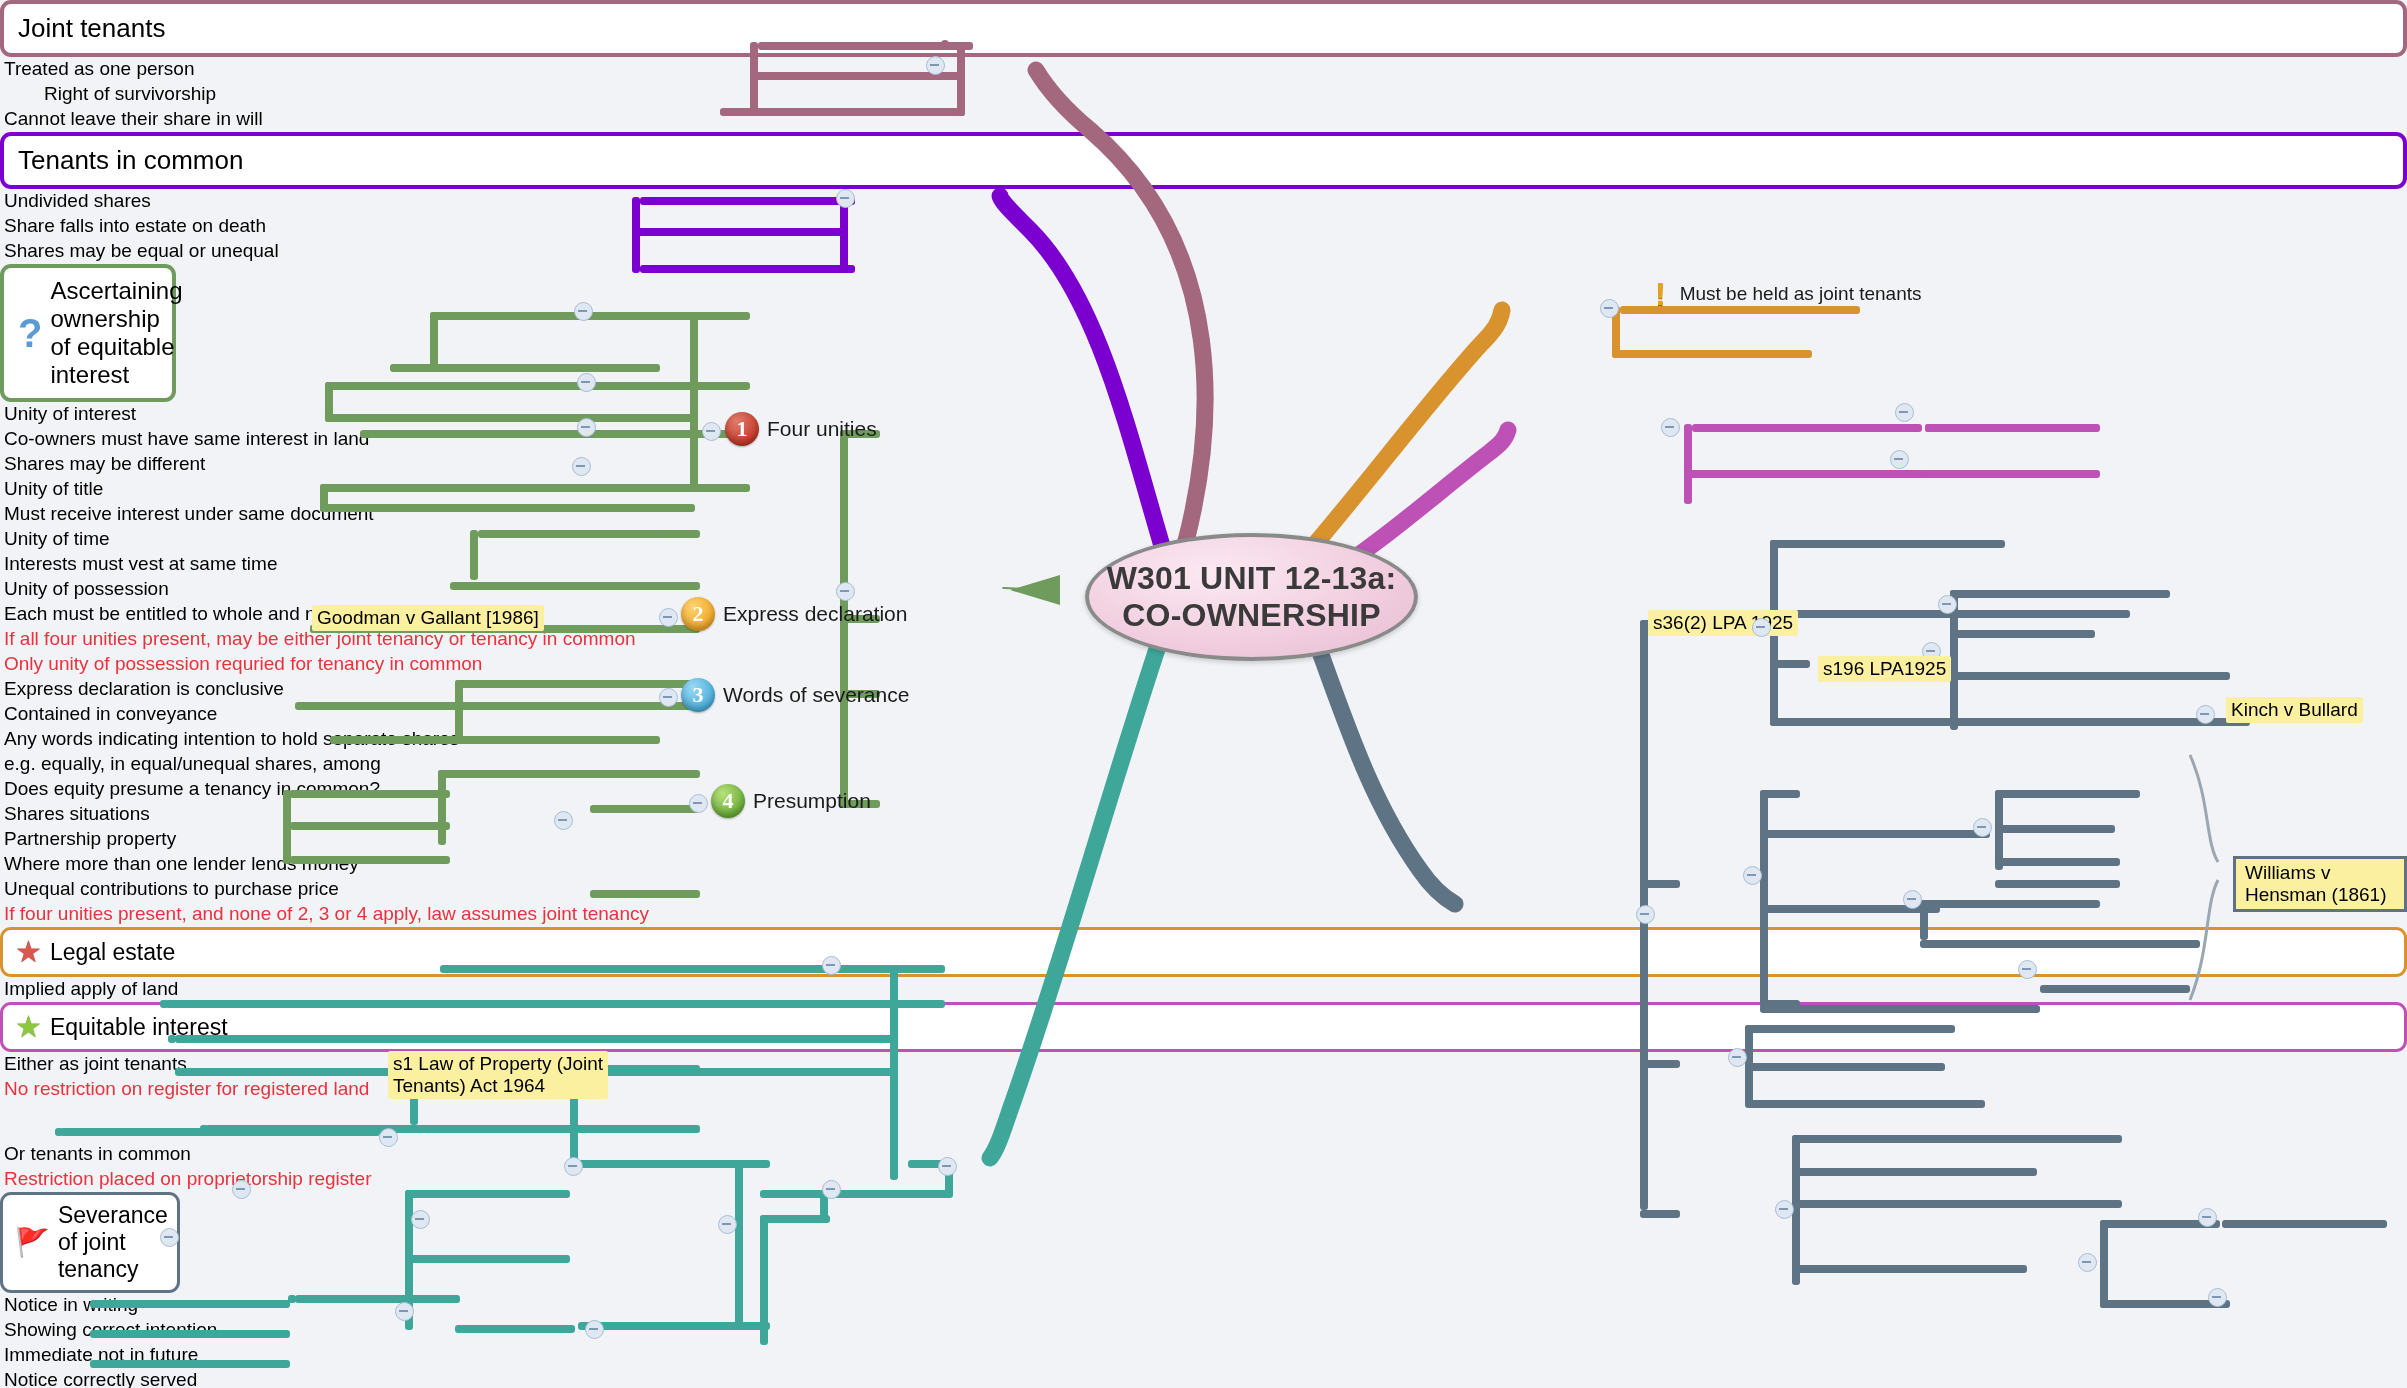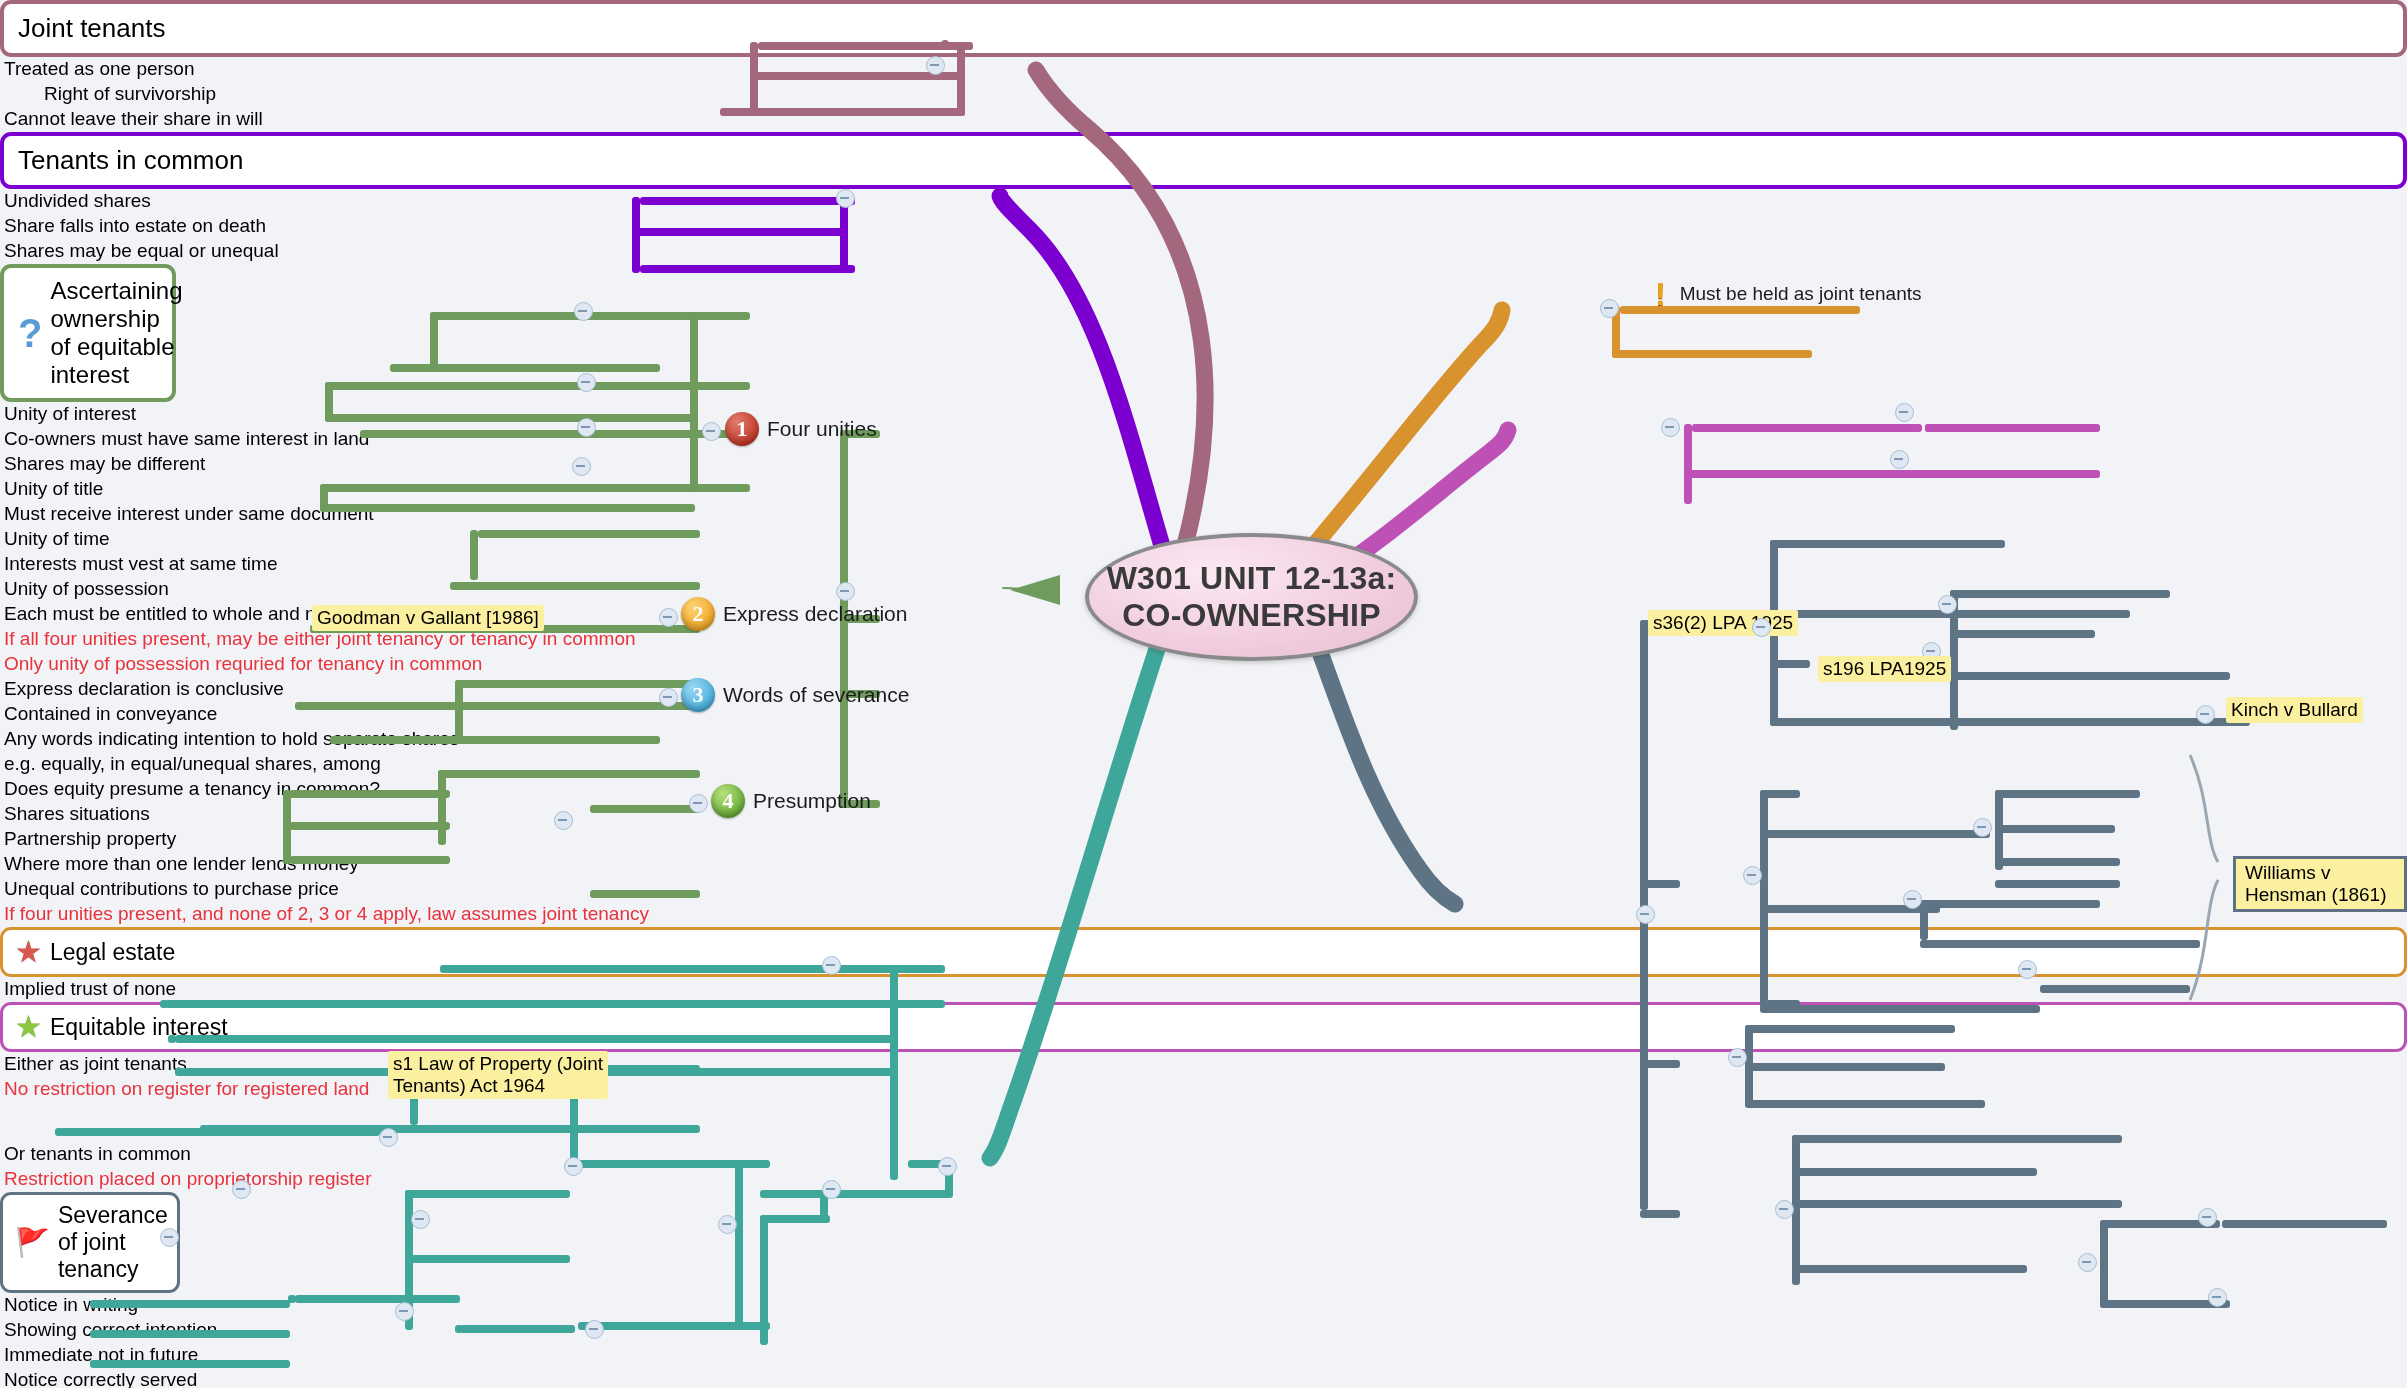--- a/index.html
+++ b/index.html
@@ -400,21 +400,21 @@
 
 <div class="boxed sm" style="left:1463px; top:284px; border-color:#d8922e;">
   <span class="ico star red">★</span>
   <span>Legal estate</span>
 </div>
 <div class="tog" style="left:1600px; top:299px;"></div>
 <div class="node" style="left:1655px; top:278px; display:flex; align-items:center; gap:10px;">
   <span class="ico bang">!</span>
   <span class="leaf">Must be held as joint tenants</span>
 </div>
-<div class="leaf" style="left:1637px; top:325px;">Implied trust of none</div>
+<div class="leaf" style="left:1637px; top:325px;">Implied apply of land</div>
 
 <div class="boxed sm" style="left:1463px; top:403px; border-color:#bd51b5;">
   <span class="ico star green">★</span>
   <span>Equitable interest</span>
 </div>
 <div class="tog" style="left:1661px; top:418px;"></div>
 <div class="leaf" style="left:1694px; top:395px;">Either as joint tenants</div>
 <div class="tog" style="left:1895px; top:403px;"></div>
 <div class="leaf red" style="left:1928px; top:384px;">No restriction on register
 for registered land</div>

